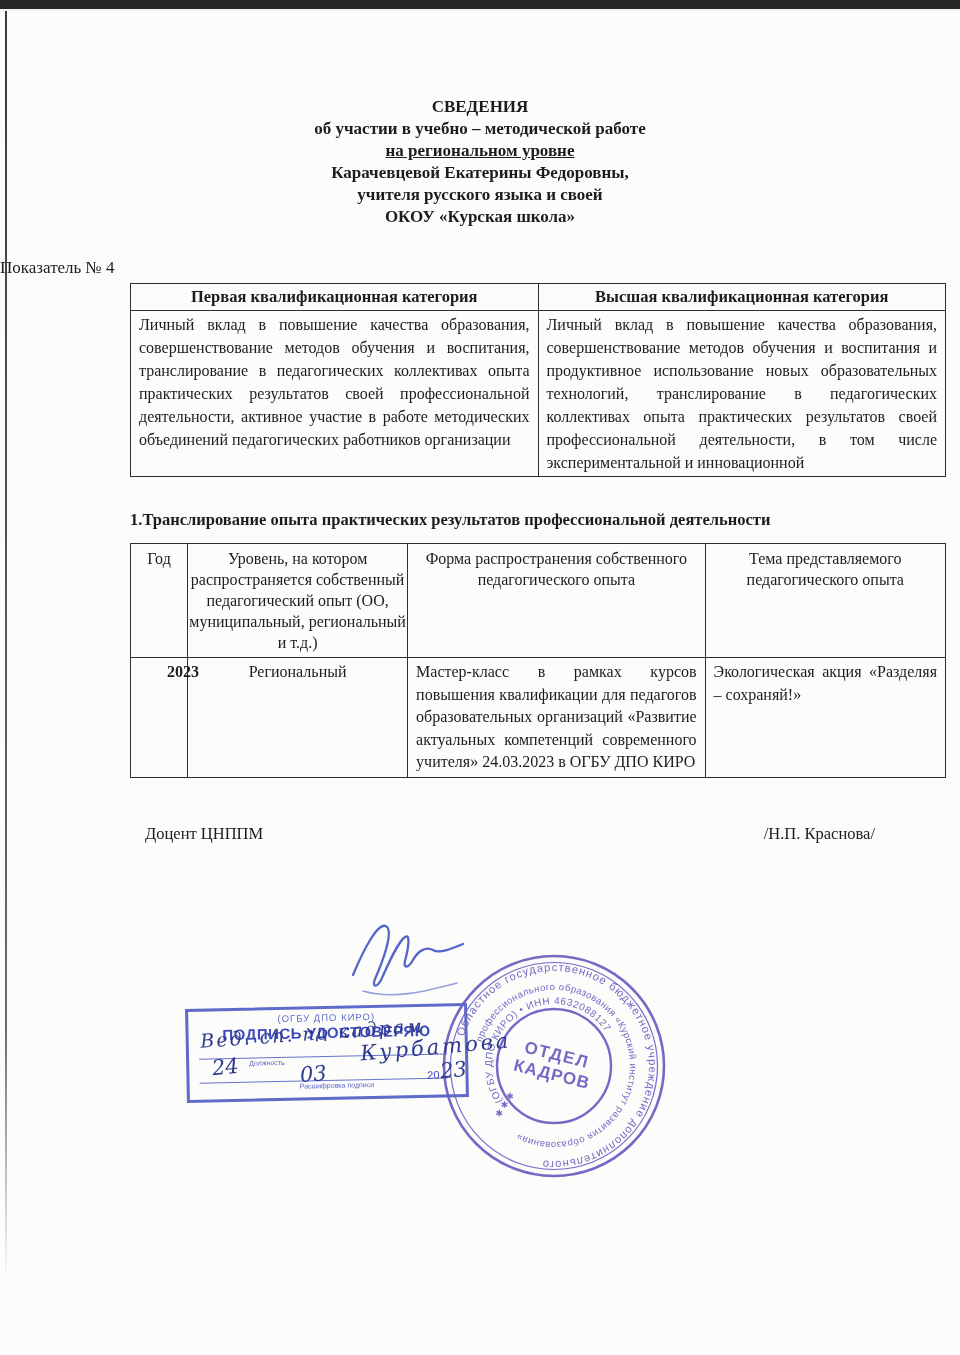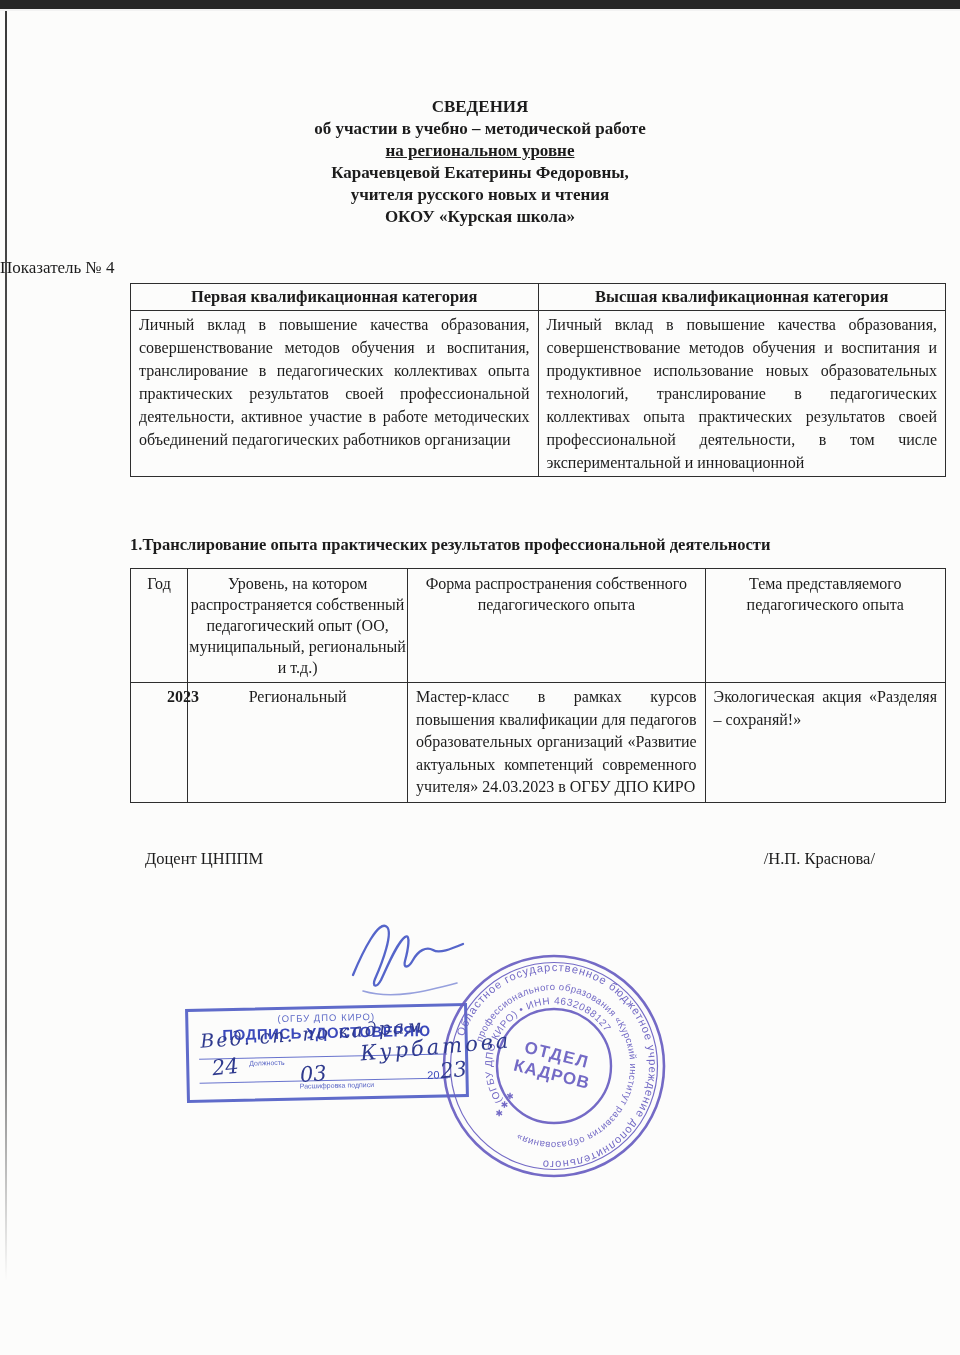--- a/index.html
+++ b/index.html
@@ -16,21 +16,21 @@
   .hdr{margin-top:96px;text-align:center;font-weight:bold;font-size:17px;line-height:22px;}
   .hdr .u{text-decoration:underline;}
   .ind-title{margin-top:30px;text-align:left;font-weight:normal;font-size:17px;}
   
   .tblwrap{margin-left:130px;width:752px;}
   table{border-collapse:collapse;width:816px;table-layout:fixed;font-size:16px;}
   th,td{border:1.6px solid #2e2e2e;padding:2px 8px;vertical-align:top;}
   .t1{margin-top:5px;}
   .t1 th{font-weight:bold;text-align:center;font-size:16.5px;padding:3px 4px;}
   .t1 td{text-align:justify;line-height:23px;}
-  .sec-title{margin-left:130px;margin-top:58px;font-weight:bold;font-size:16.5px;}
+  .sec-title{margin-left:130px;margin-top:33px;font-weight:bold;font-size:16.5px;}
   .t2{margin-top:13px;}
   .t2 th{font-weight:normal;text-align:center;font-size:16px;line-height:21px;padding:4px 0;}
   .t2 td{text-align:justify;line-height:22.5px;padding:3px 8px;}
   .t2 td.year{font-weight:bold;text-align:left;padding-left:36px;}
   .t2 td.level{text-align:center;}
   
   .sigrow{margin:46px 85px 0 145px;display:flex;justify-content:space-between;font-size:16.5px;}
   .sig-svg{position:absolute;left:335px;top:903px;z-index:3;}
   
   .rstamp{
@@ -65,21 +65,21 @@
 
   <div class="scan-top"></div>
   <div class="scan-top-hl"></div>
   <div class="scan-left"></div>
 
   <div class="hdr">
     <div>СВЕДЕНИЯ</div>
     <div>об участии в учебно – методической работе</div>
     <div class="u">на региональном уровне</div>
     <div>Карачевцевой Екатерины Федоровны,</div>
-    <div>учителя русского новых и чтения</div>
+    <div>учителя русского языка и своей</div>
     <div>ОКОУ «Курская школа»</div>
   </div>
 
   <div class="ind-title">Показатель № 4</div>
 
   <div class="tblwrap">
     <table class="t1">
       <colgroup>
           <col style="width:50%">
           <col style="width:50%">

